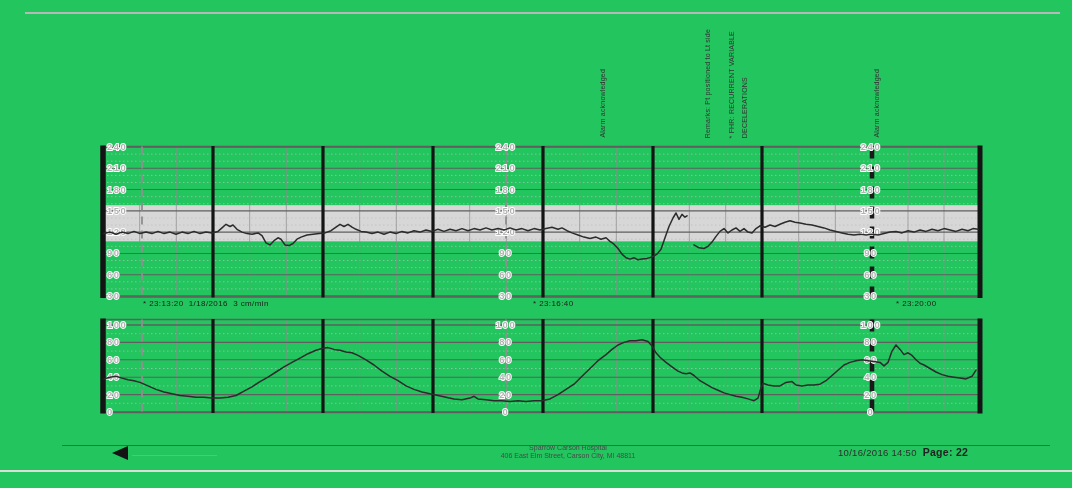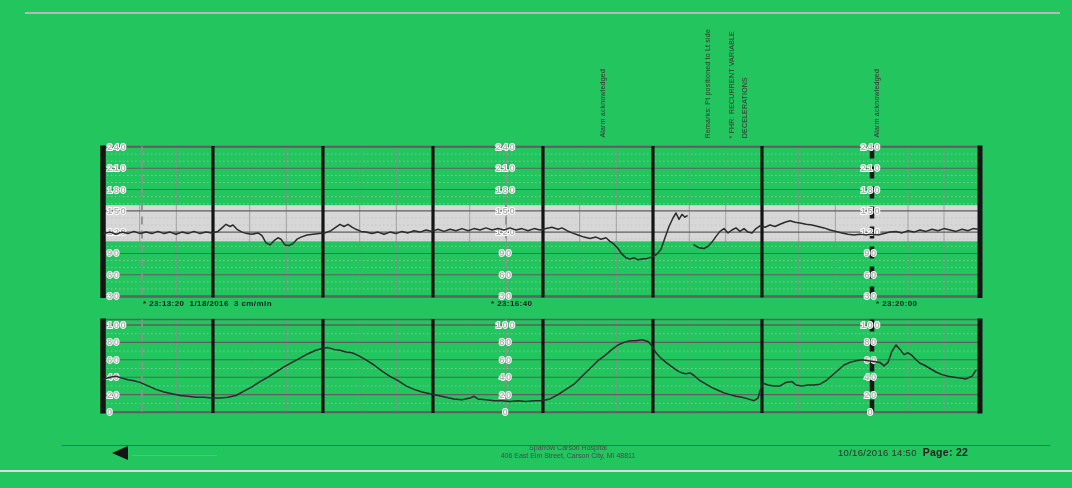--- a/index.html
+++ b/index.html
@@ -3,21 +3,21 @@
 <meta charset="utf-8">
 <title>CTG Strip</title>
 <style>
   html,body{margin:0;padding:0;background:#fff;}
   #page{position:relative;width:1072px;height:488px;background:#22c55e;overflow:hidden;
         font-family:"Liberation Sans",sans-serif;}
   .hline{position:absolute;height:1px;background:#b5b5b5;}
   #ctg-svg{position:absolute;left:0;top:0;}
   .ann{position:absolute;bottom:350px;writing-mode:vertical-rl;transform:rotate(180deg);
        font-size:7px;line-height:9px;color:#333;white-space:nowrap;letter-spacing:0.2px;}
-  .timelbl{position:absolute;top:299px;font-size:8px;font-weight:bold;color:#1d1d1d;
+  .timelbl{position:absolute;top:299px;font-size:8px;font-weight:normal;color:#1d1d1d;
        white-space:pre;letter-spacing:0.4px;}
   #hospital-footer{position:absolute;left:418px;top:444px;width:300px;text-align:center;
        font-size:7px;line-height:8px;color:#4a4a4a;}
   #print-footer{position:absolute;left:838px;top:446px;font-size:9.5px;color:#2d2d2d;
        letter-spacing:0.3px;white-space:pre;}
   #print-footer .pg{font-size:10.5px;font-weight:bold;color:#222;}
   #corner-triangle{position:absolute;left:112px;top:446px;width:0;height:0;
        border-top:7px solid transparent;border-bottom:7px solid transparent;
        border-right:16px solid #141414;}
   #artifact-line-2{position:absolute;left:132px;top:455px;width:85px;height:1px;background:#9a9a9a;}
@@ -179,22 +179,22 @@
         <text x="871" y="362.8" text-anchor="middle" fill="#b3b3b3" stroke="#ffffff" stroke-width="1.8" paint-order="stroke" letter-spacing="1.5" font-size="9.5" font-weight="bold" font-family="&quot;Liberation Sans&quot;,sans-serif">60</text>
         <text x="871" y="380.2" text-anchor="middle" fill="#b3b3b3" stroke="#ffffff" stroke-width="1.8" paint-order="stroke" letter-spacing="1.5" font-size="9.5" font-weight="bold" font-family="&quot;Liberation Sans&quot;,sans-serif">40</text>
         <text x="871" y="397.6" text-anchor="middle" fill="#b3b3b3" stroke="#ffffff" stroke-width="1.8" paint-order="stroke" letter-spacing="1.5" font-size="9.5" font-weight="bold" font-family="&quot;Liberation Sans&quot;,sans-serif">20</text>
         <text x="871" y="415" text-anchor="middle" fill="#b3b3b3" stroke="#ffffff" stroke-width="1.8" paint-order="stroke" letter-spacing="1.5" font-size="9.5" font-weight="bold" font-family="&quot;Liberation Sans&quot;,sans-serif">0</text>
         <polyline points="104,378.9 110,377.2 116,376.3 122,378.1 128,379.8 134,380.7 140,382.4 148,385.9 156,389.4 164,392.0 172,393.7 180,395.5 188,396.3 196,397.2 204,397.2 212,398.1 220,398.1 228,397.2 236,395.5 244,391.1 252,386.8 260,381.6 268,377.2 276,372.0 284,366.8 292,362.4 300,358.1 308,353.7 316,350.2 322,348.5 328,347.6 334,349.4 340,350.2 346,352.0 352,352.8 358,355.4 366,359.8 374,365.0 382,371.1 390,376.3 398,380.7 406,385.9 414,389.4 422,392.0 430,393.7 438,395.5 446,397.2 454,398.9 462,399.8 470,398.1 474,396.3 478,398.9 486,399.8 494,400.7 502,400.7 510,401.6 518,400.7 526,401.6 534,400.7 542,400.7 550,398.9 558,394.6 566,389.4 574,384.2 582,376.3 590,368.5 598,360.7 606,354.6 612,349.4 618,345.0 624,342.4 630,340.7 636,340.7 642,339.8 648,341.5 652,345.9 656,352.8 660,357.2 666,362.4 672,366.8 678,371.1 682,372.9 686,373.7 690,372.9 694,375.5 700,380.7 706,384.2 712,387.6 718,390.3 724,392.9 730,394.6 736,396.3 742,397.2 748,398.9 754,400.7 758,398.1 760,391.1 763,383.3 768,385.0 774,385.9 780,385.9 786,382.4 792,381.6 796,385.0 802,385.9 808,385.0 814,385.0 820,384.2 826,380.7 832,375.5 838,370.2 844,365.0 850,362.4 856,360.7 862,359.8 868,360.7 874,361.5 880,362.4 884,365.9 888,362.4 892,351.1 896,345.0 900,349.4 904,354.6 908,352.8 912,355.4 916,359.8 920,363.3 924,365.0 930,368.5 936,372.0 942,374.6 948,376.3 954,377.2 960,378.1 966,378.9 972,376.3 976,370.2" fill="none" stroke="#2b2b2b" stroke-width="1.5" stroke-linejoin="round" stroke-linecap="round"></polyline>
       </g>
   </svg>
 
   <div>
     <div class="timelbl" style="left:143px">* 23:13:20  1/18/2016  3 cm/min</div>
-    <div class="timelbl" style="left:491px">* 23:16:40</div>
-    <div class="timelbl" style="left:876px">* 23:20:00</div>
+    <div class="timelbl" style="left:533px">* 23:16:40</div>
+    <div class="timelbl" style="left:896px">* 23:20:00</div>
   </div>
 
   <div id="footer-rule"></div>
   <div id="corner-triangle"></div>
   <div id="artifact-line-2"></div>
 
   <div id="hospital-footer">
     <div>Sparrow Carson Hospital</div>
     <div>406 East Elm Street, Carson City, MI  48811</div>
   </div>

